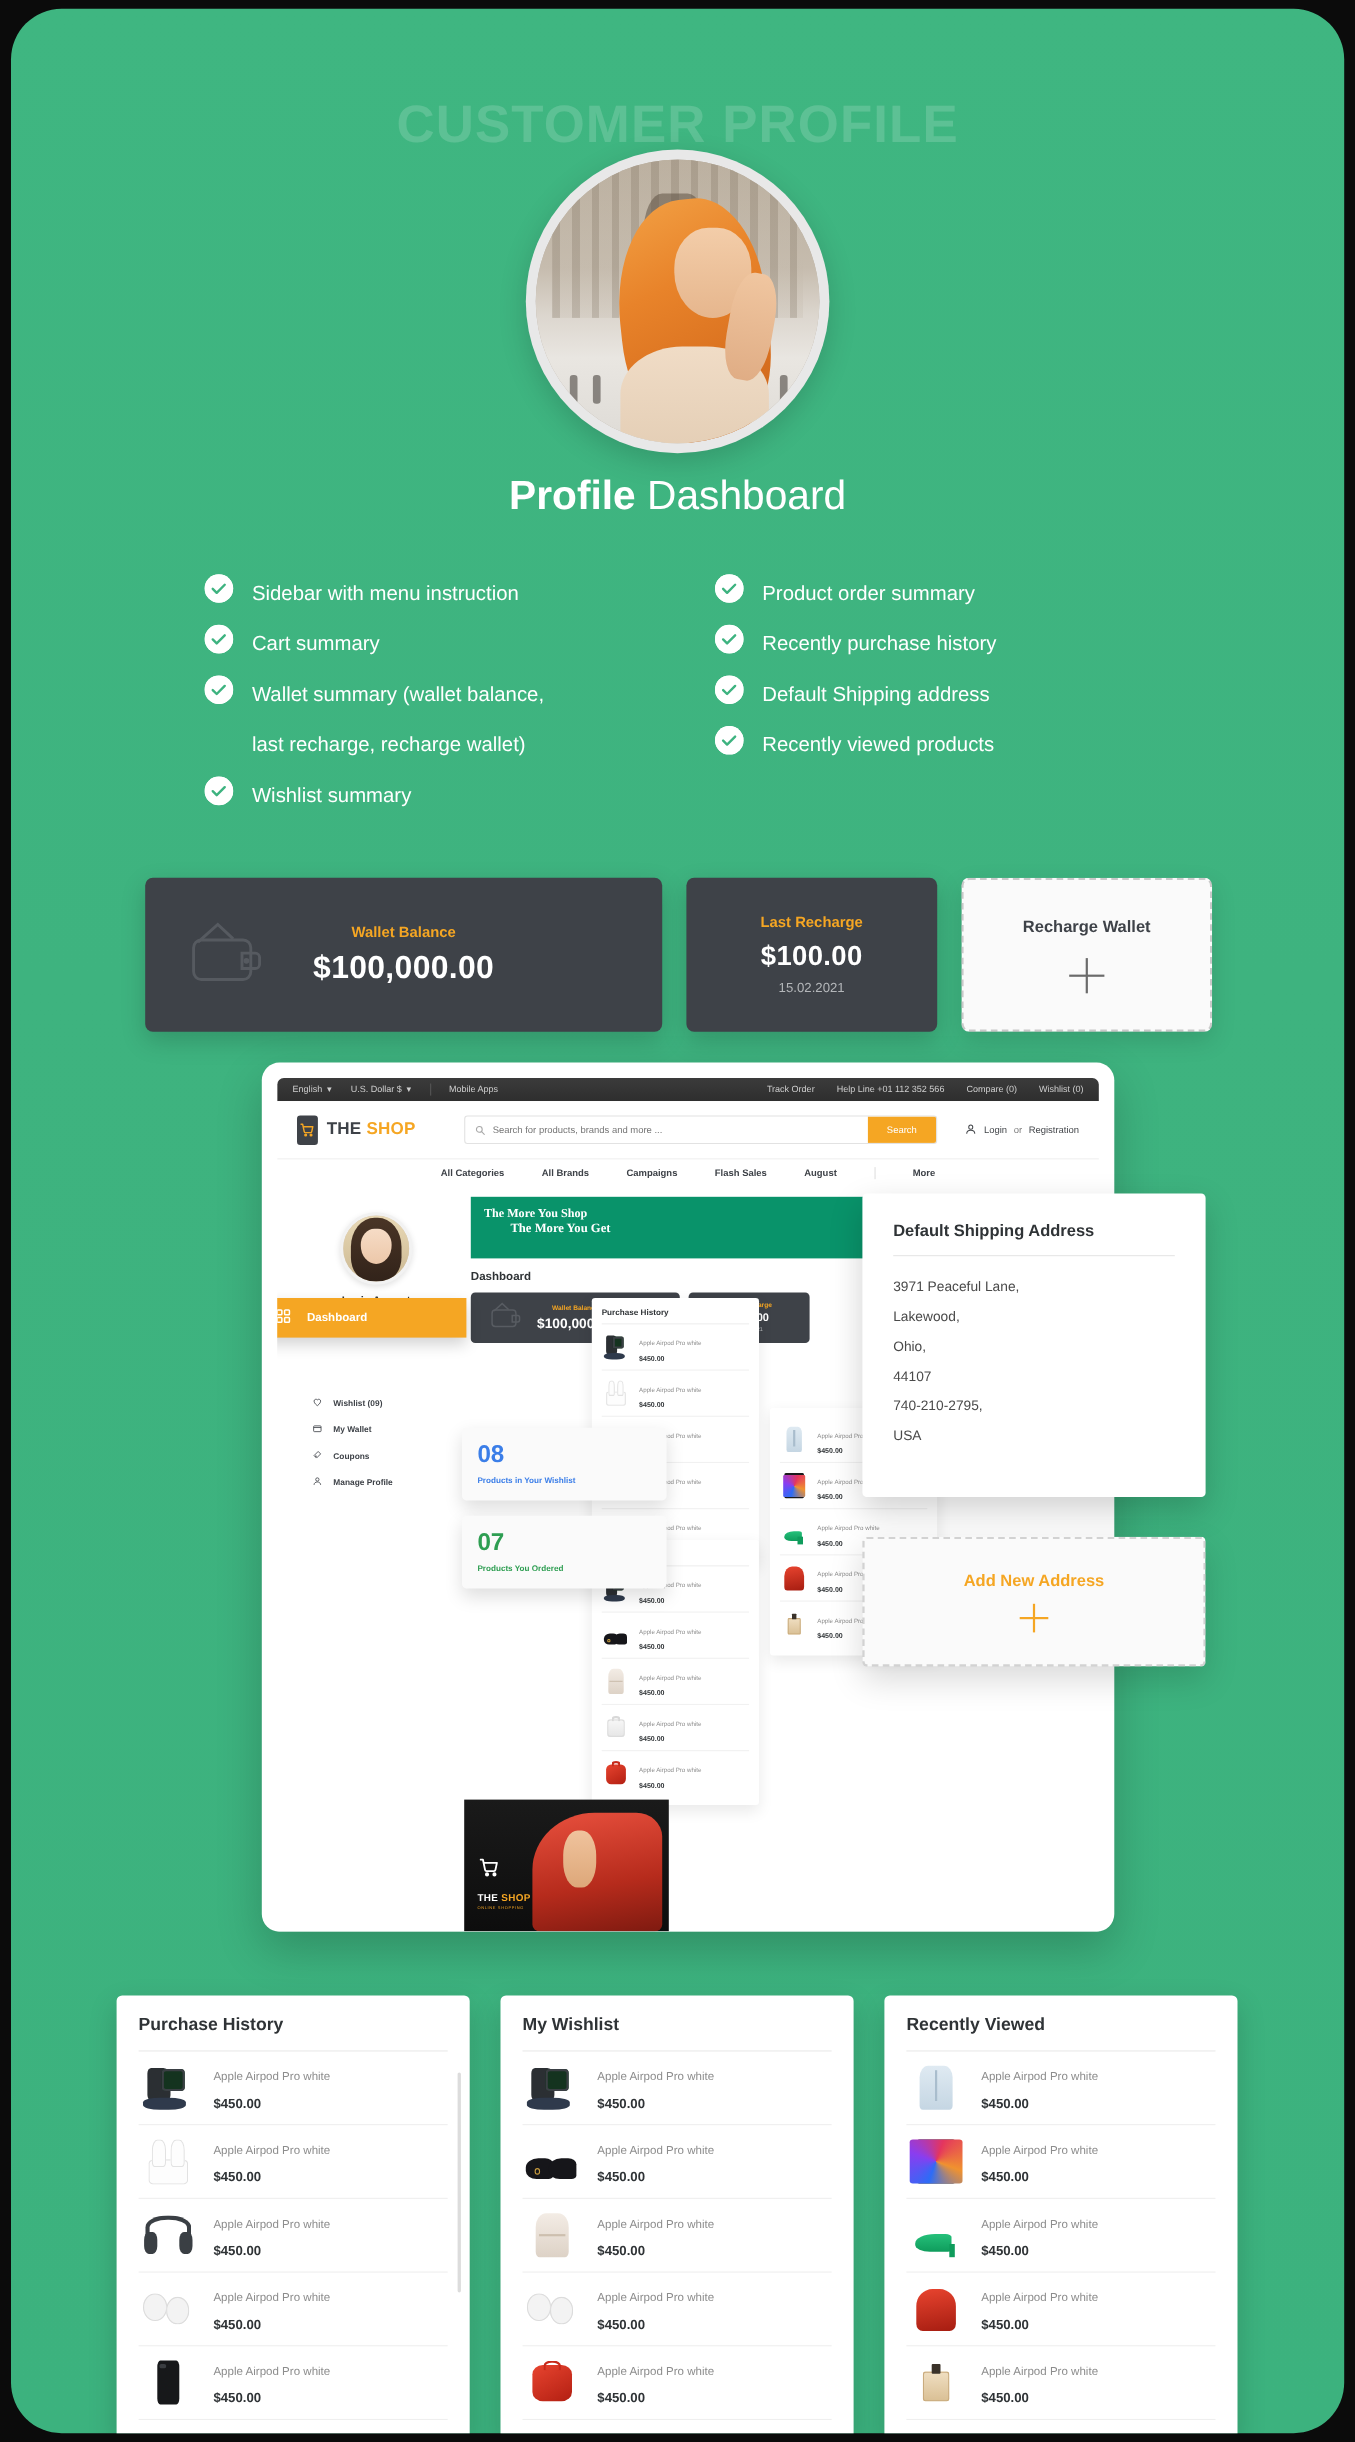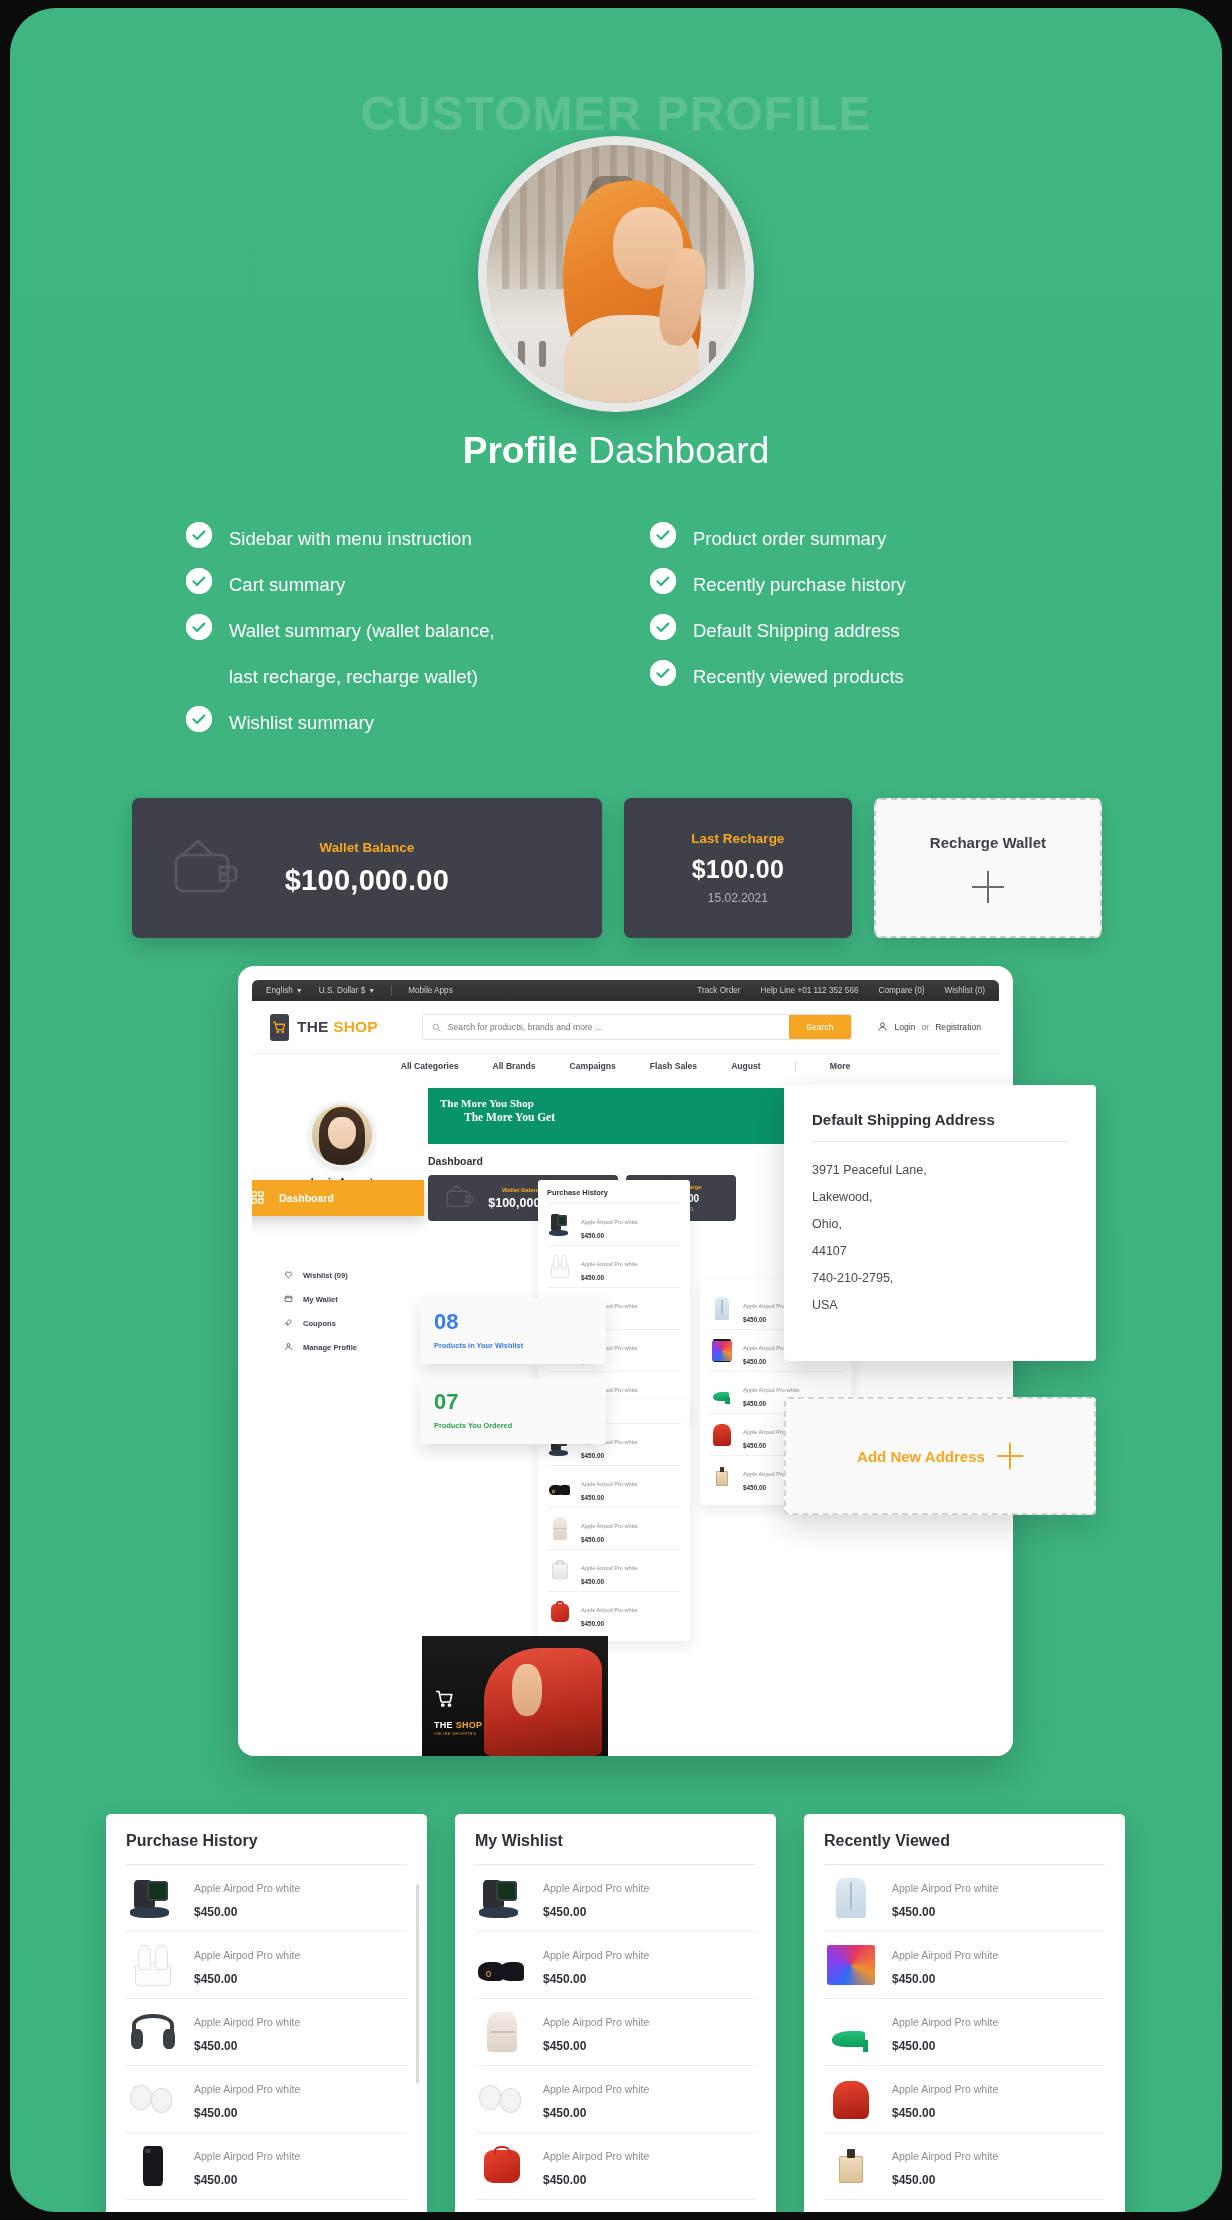--- a/index.html
+++ b/index.html
@@ -333,21 +333,21 @@
   .addr-title { font-size: 15px; font-weight: 700; color: #2f3336; }
   .addr-rule { height:1px; background:#e6e6e6; margin: 13px 0 15px; }
   .addr-line { font-size: 12.5px; color: #4a4a4a; line-height: 27px; }
 
   .addnew {
     position: absolute; top: 1389px; left: 774px;
     width: 312px; height: 118px;
     background: #fafafa; border-radius: 4px;
     border: 2px dashed #d2d2d2;
     box-shadow: 0 12px 30px rgba(0,0,0,0.15);
-    display:flex; flex-direction:row; align-items:center; justify-content:center;
+    display:flex; flex-direction:column; align-items:center; justify-content:center;
     gap: 12px; z-index: 20;
   }
   .addnew .lbl { color:#f5a623; font-size: 15px; font-weight: 700; }
   .plus-or { width: 26px; height: 26px; position:relative; }
   .plus-or:before, .plus-or:after { content:""; position:absolute; background:#f5a623; }
   .plus-or:before { left:50%; top:0; width:2px; height:100%; transform:translateX(-50%); }
   .plus-or:after  { top:50%; left:0; height:2px; width:100%; transform:translateY(-50%); }
 
   
   .bottomrow {

